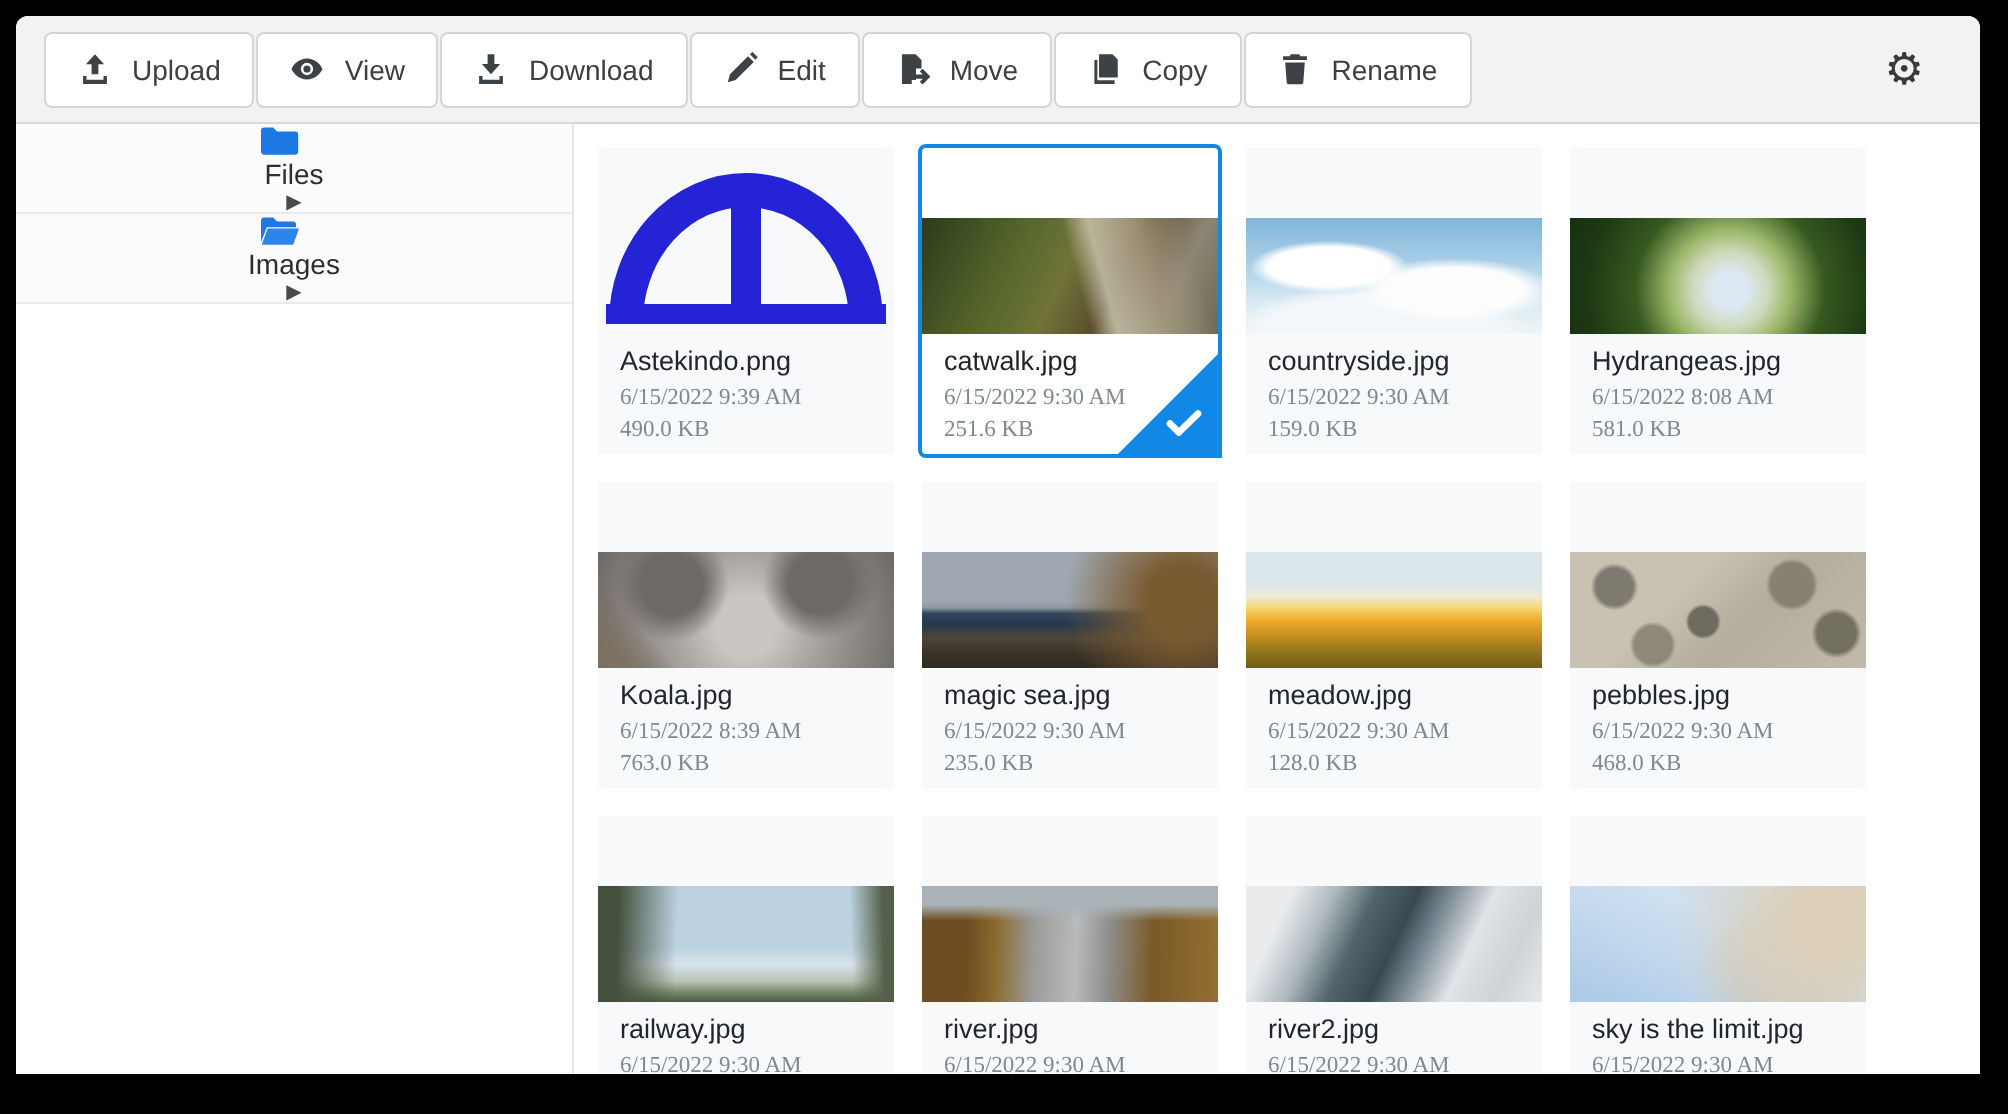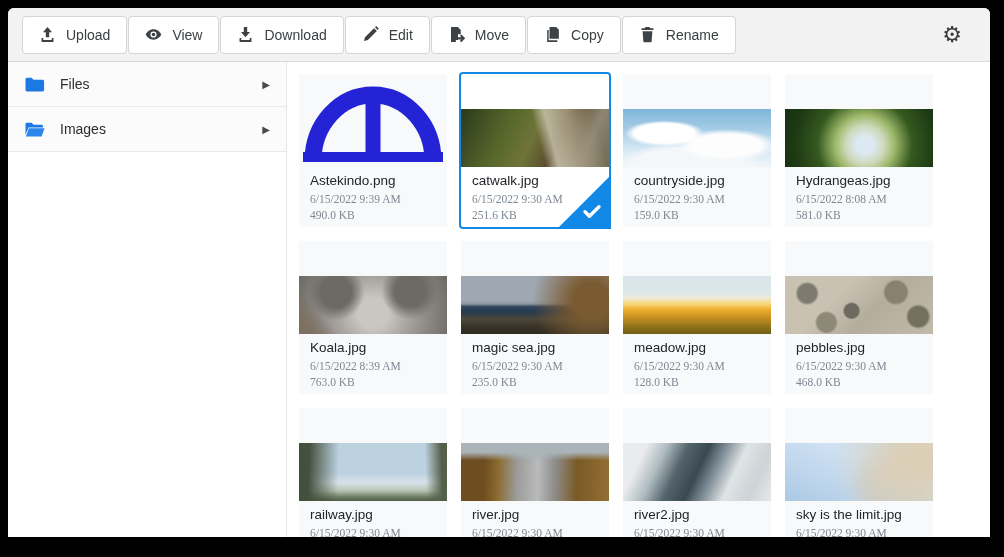--- a/index.html
+++ b/index.html
@@ -53,20 +53,21 @@
     border-right:1px solid #e6e6e8;
     background:#fff;
   }
   .side-item {
     height:45px;
     display:flex; align-items:center;
     padding:0 16px;
     background:#fbfbfc;
     border-bottom:1px solid #eaeaec;
     cursor:pointer;
+    flex-direction:column;
   }
   .side-item .ficon { width:21px; height:17px; margin-right:15px; display:inline-flex; }
   .side-item .ficon svg { width:100%; height:100%; }
   .side-label { flex:1; font-size:14px; color:#2e2e30; }
   .expander { font-size:10px; color:#4a4a4a; }
   
   .main {
     flex:1; overflow:hidden;
     padding:12px 0 0 12px;
     display:flex; flex-wrap:wrap;

